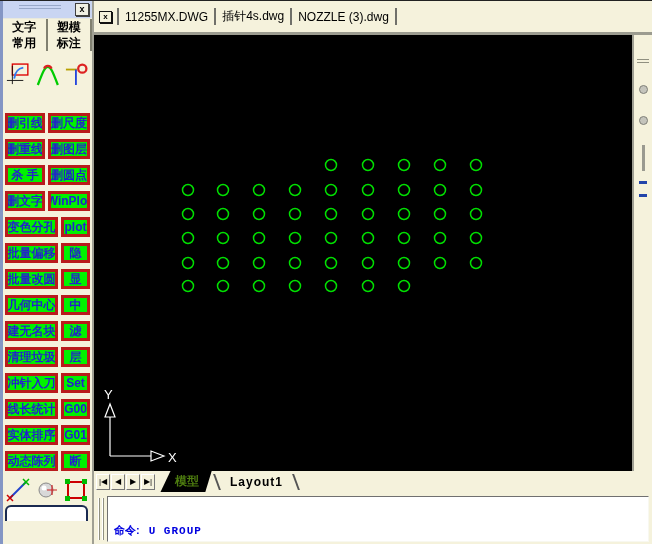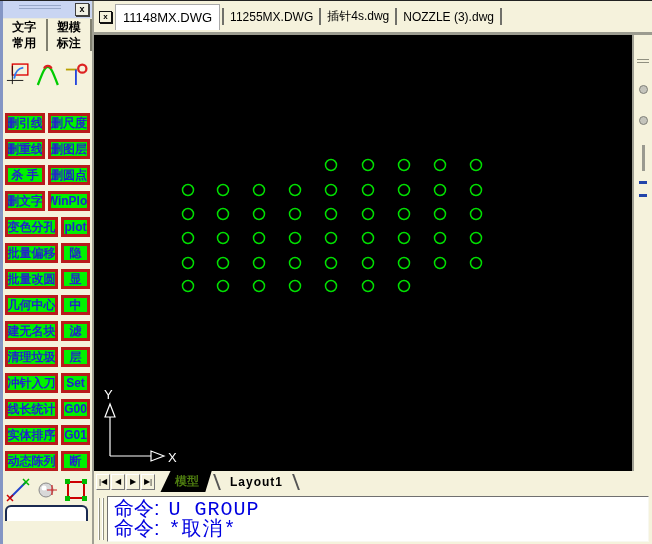--- a/index.html
+++ b/index.html
@@ -71,21 +71,21 @@
   .layout1-tab{font-size:12px;font-weight:bold;color:#000;padding:3px 8px;letter-spacing:1px;}
 
   
   .cmd{position:absolute;left:94px;top:491px;width:558px;height:53px;background:var(--panel);
     padding:4px 3px 3px 13px;}
   .cmd-grip{position:absolute;left:4px;top:6px;bottom:5px;width:8px;}
   .cmd-grip div{position:absolute;top:0;bottom:0;width:2px;border-left:1px solid #fff;border-right:1px solid #909080;}
   .cmd-grip div:nth-child(2){left:4px;}
   .cmd-inner{width:100%;height:100%;background:#fff;border:1px solid #707070;
     border-right-color:#F8F8F0;border-bottom-color:#F8F8F0;padding:2px 6px;overflow:hidden;}
-  .cmd-line{color:var(--cmdText);font-size:20px;font-weight:normal;line-height:18px;white-space:pre;}
+  .cmd-line{color:var(--cmdText);font-size:11px;font-weight:bold;line-height:18px;white-space:pre;margin-top:22px;}
   .cmd-line .val{font-family:"Liberation Mono",monospace;letter-spacing:1px;margin-left:9px;}
 </style>
 </head>
 <body>
 
 <div class="palette">
   <div class="titlebar">
     <div class="grip-lines">
         <div></div>
         <div></div>
@@ -194,21 +194,20 @@
           <rect x="18" y="18" width="5" height="5"></rect>
       </g>
     </svg>
   </div>
   <div class="pinput"></div>
 </div>
 
 <div class="doc-tabbar">
   <div class="doc-close">x</div>
   <div style="display:flex;align-items:center;">
-      <span class="doc-tab active">11148MX.DWG</span>
       <span class="tab-sep"></span>
       <span class="doc-tab">11255MX.DWG</span>
       <span class="tab-sep"></span>
       <span class="doc-tab">插针4s.dwg</span>
       <span class="tab-sep"></span>
       <span class="doc-tab">NOZZLE (3).dwg</span>
       <span class="tab-sep"></span>
     </div>
 </div>
 

